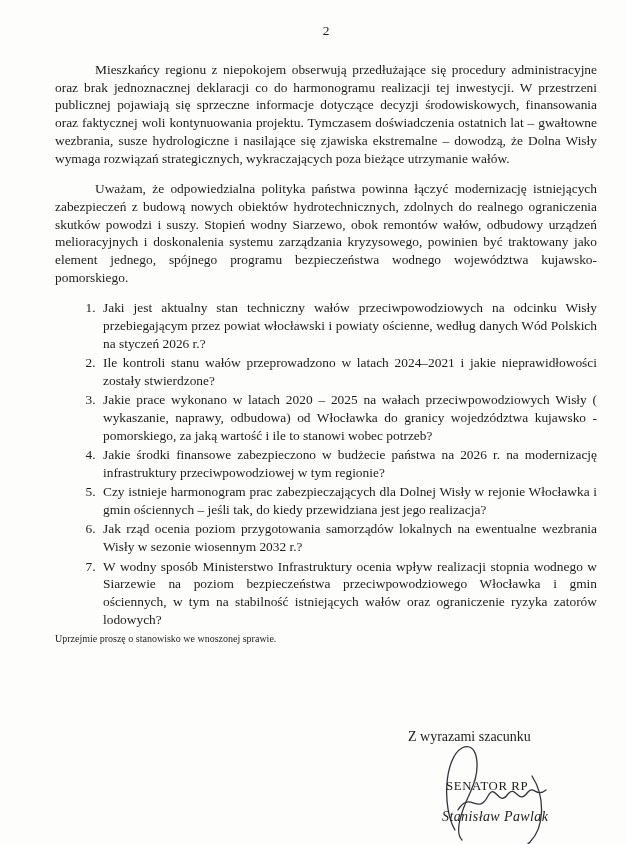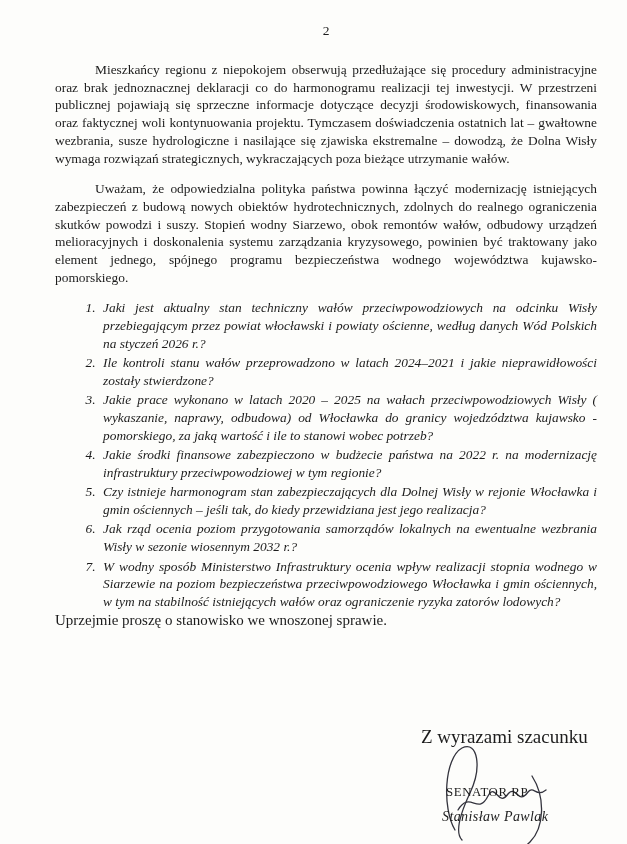--- a/index.html
+++ b/index.html
@@ -35,49 +35,48 @@
     font-family: Liberation Serif, serif;
   }
   ol.questions {
     margin: 6px 0 0 0;
     padding-left: 44px;
   }
   ol.questions li {
     text-align: justify;
     padding-left: 4px;
     margin-bottom: 1.5px;
-    font-style: italic;
   }
   .closing {
     margin-top: 25px;
     margin-left: -7px;
     text-align: left;
-    font-size: 15px;
+    font-size: 10px;
   }
   .signature-block {
     position: absolute;
     left: 398px;
     top: 728px;
     width: 210px;
     height: 116px;
   }
   .signoff {
-    margin-left: 23px;
-    font-size: 19px;
+    margin-left: 10px;
+    font-size: 14px;
   }
   .signature-scribble {
     position: absolute;
     left: 22px;
     top: 10px;
     pointer-events: none;
   }
   .signature-title {
     position: absolute;
     left: 48px;
-    top: 56px;
+    top: 50px;
     font-size: 12.8px;
     letter-spacing: 0.6px;
   }
   .signature-name {
     position: absolute;
     left: 44px;
     top: 80px;
     font-style: italic;
     font-size: 14px;
     letter-spacing: 0.4px;
@@ -91,22 +90,22 @@
   <div class="page-number">2</div>
 
   <div class="body-text">
     <p class="indent">Mieszkańcy regionu z niepokojem obserwują przedłużające się procedury administracyjne oraz brak jednoznacznej deklaracji co do harmonogramu realizacji tej inwestycji. W przestrzeni publicznej pojawiają się sprzeczne informacje dotyczące decyzji środowiskowych, finansowania oraz faktycznej woli kontynuowania projektu. Tymczasem doświadczenia ostatnich lat – gwałtowne wezbrania, susze hydrologiczne i nasilające się zjawiska ekstremalne – dowodzą, że Dolna Wisły wymaga rozwiązań strategicznych, wykraczających poza bieżące utrzymanie wałów.</p>
     <p class="indent">Uważam, że odpowiedzialna polityka państwa powinna łączyć modernizację istniejących zabezpieczeń z budową nowych obiektów hydrotechnicznych, zdolnych do realnego ograniczenia skutków powodzi i suszy. Stopień wodny Siarzewo, obok remontów wałów, odbudowy urządzeń melioracyjnych i doskonalenia systemu zarządzania kryzysowego, powinien być traktowany jako element jednego, spójnego programu bezpieczeństwa wodnego województwa kujawsko-pomorskiego.</p>
 
     <ol class="questions">
       <li>Jaki jest aktualny stan techniczny wałów przeciwpowodziowych na odcinku Wisły przebiegającym przez powiat włocławski i powiaty ościenne, według danych Wód Polskich na styczeń 2026 r.?</li>
       <li>Ile kontroli stanu wałów przeprowadzono w latach 2024–2021 i jakie nieprawidłowości zostały stwierdzone?</li>
       <li>Jakie prace wykonano w latach 2020 – 2025 na wałach przeciwpowodziowych Wisły ( wykaszanie, naprawy, odbudowa) od Włocławka do granicy wojedzództwa kujawsko - pomorskiego, za jaką wartość i ile to stanowi wobec potrzeb?</li>
-      <li>Jakie środki finansowe zabezpieczono w budżecie państwa na 2022 r. na modernizację infrastruktury przeciwpowodziowej w tym regionie?</li>
-      <li>Czy istnieje harmonogram stan zabezpieczających dla Dolnej Wisły w rejonie Włocławka i gmin ościennych – jeśli tak, do kiedy przewidziana jest jego realizacja?</li>
+      <li>Jakie środki finansowe zabezpieczono w budżecie państwa na 2026 r. na modernizację infrastruktury przeciwpowodziowej w tym regionie?</li>
+      <li>Czy istnieje harmonogram prac zabezpieczających dla Dolnej Wisły w rejonie Włocławka i gmin ościennych – jeśli tak, do kiedy przewidziana jest jego realizacja?</li>
       <li>Jak rząd ocenia poziom przygotowania samorządów lokalnych na ewentualne wezbrania Wisły w sezonie wiosennym 2032 r.?</li>
       <li>W wodny sposób Ministerstwo Infrastruktury ocenia wpływ realizacji stopnia wodnego w Siarzewie na poziom bezpieczeństwa przeciwpowodziowego Włocławka i gmin ościennych, w tym na stabilność istniejących wałów oraz ograniczenie ryzyka zatorów lodowych?</li>
     </ol>
 
     <p class="closing">Uprzejmie proszę o stanowisko we wnoszonej sprawie.</p>
   </div>
 
   <div class="signature-block">
     <div class="signoff">Z wyrazami szacunku</div>
 

